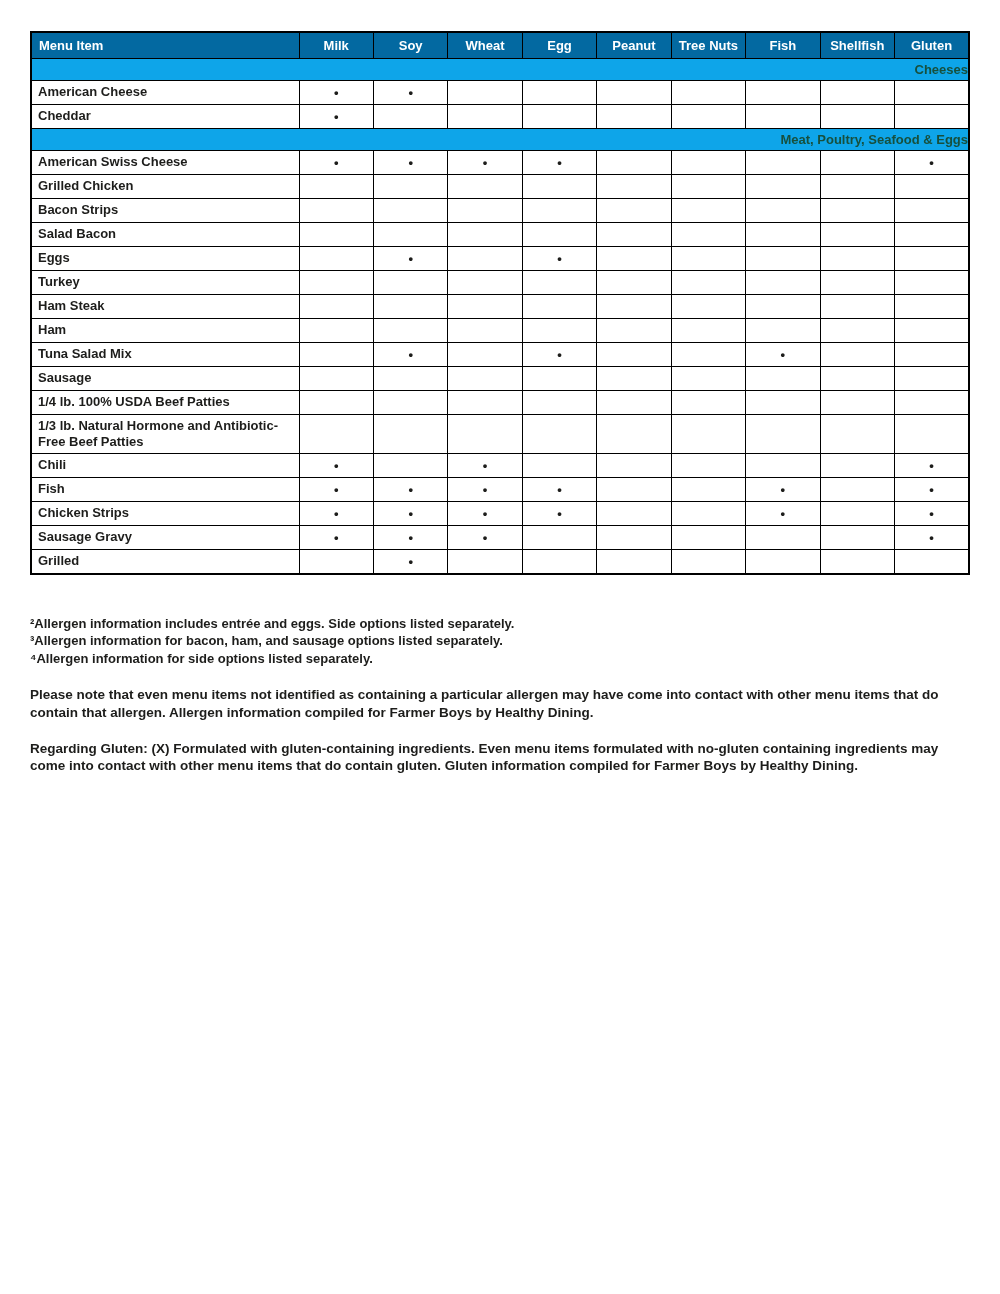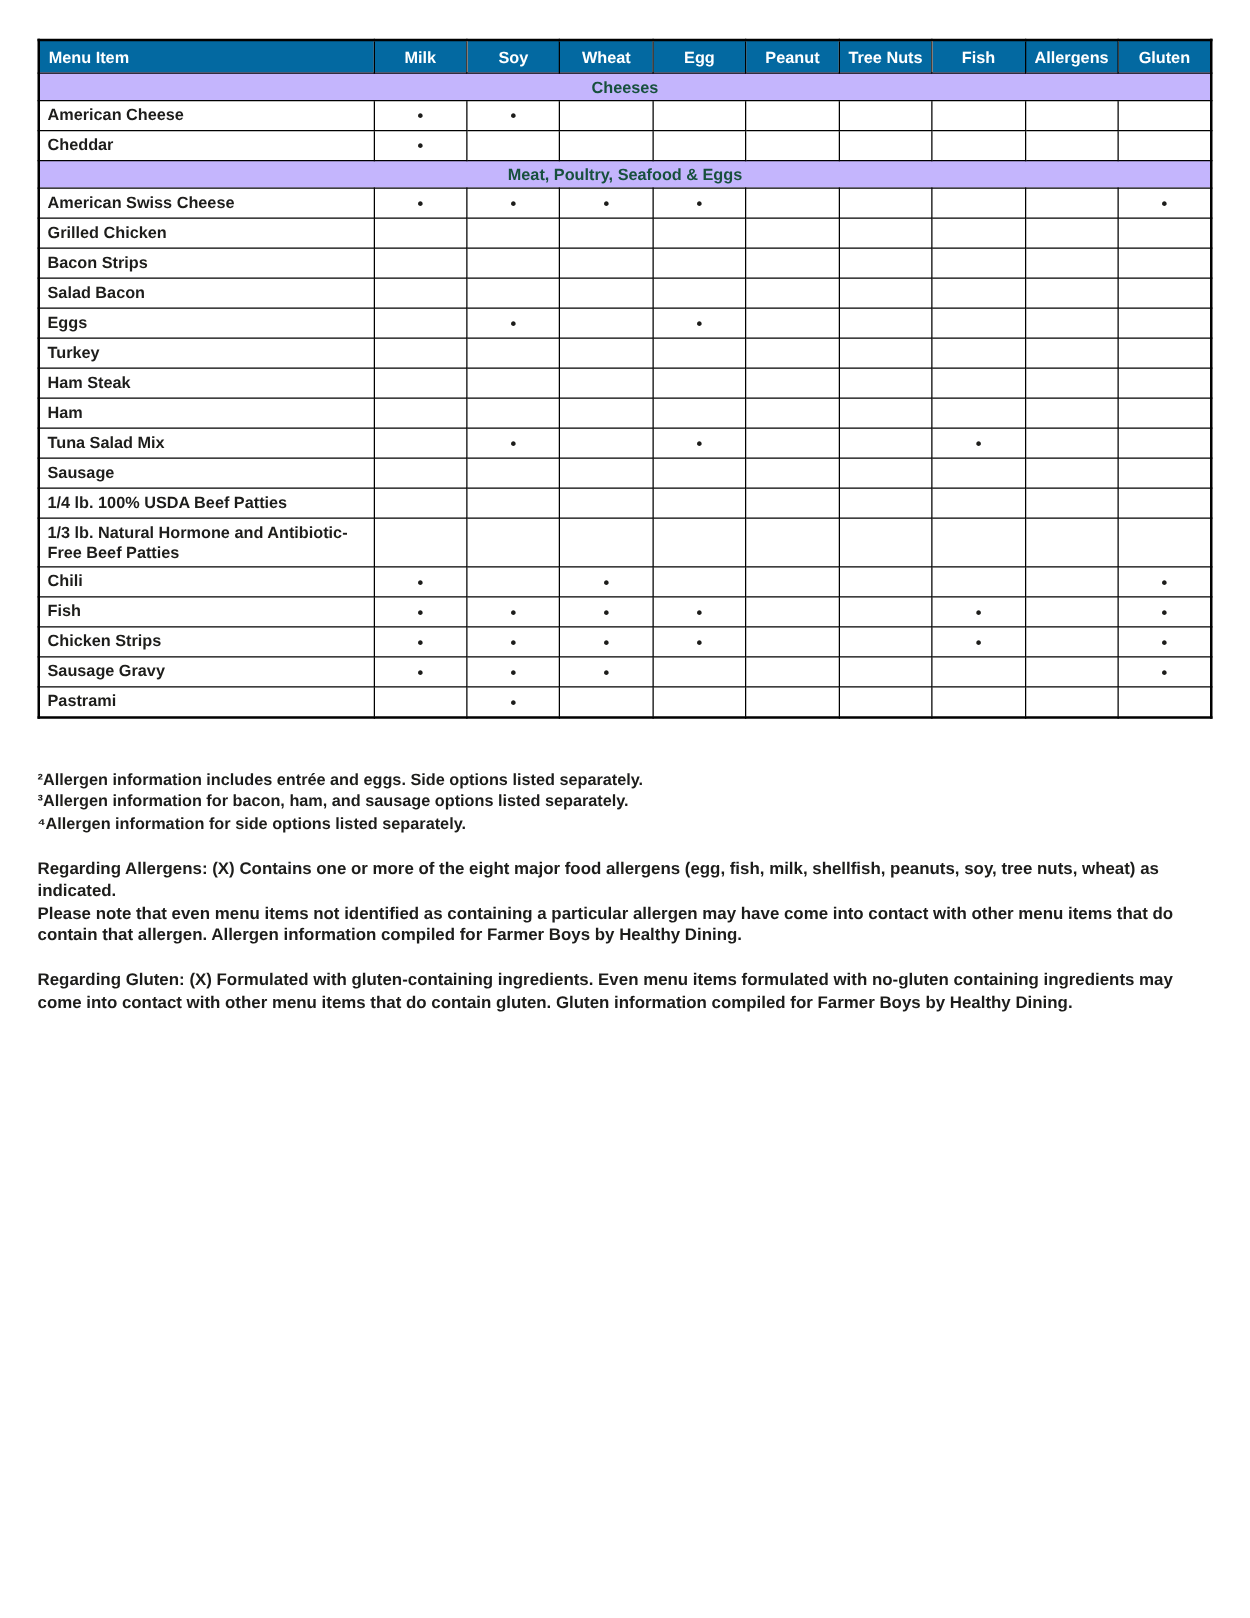--- a/index.html
+++ b/index.html
@@ -29,25 +29,25 @@
     font-weight: 700;
     height: 26px;
     text-align: center;
     padding: 2px 3px;
     overflow: hidden;
     white-space: nowrap;
   }
   thead th.name-col { text-align: left; padding-left: 7px; }
 
   td.section-cell {
-    background: #c4b5fd;
+    background: #0ea5e9;
     color: #17503d;
     font-weight: 700;
     font-size: 13px;
-    text-align: center;
+    text-align: right;
     height: 22px;
     padding: 1px 0;
     border: 2px solid #ffffff;
   }
   td.name-cell {
     font-size: 13px;
     font-weight: 700;
     padding: 3px 6px;
     height: 24px;
     line-height: 1.25;
@@ -100,21 +100,21 @@
     <thead>
         <tr>
           <th class="name-col">Menu Item</th>
           <th>Milk</th>
           <th>Soy</th>
           <th>Wheat</th>
           <th>Egg</th>
           <th>Peanut</th>
           <th>Tree Nuts</th>
           <th>Fish</th>
-          <th>Allergens</th>
+          <th>Shellfish</th>
           <th>Gluten</th>
         </tr>
       </thead>
     <tbody>
         <tr>
           <td colspan="10" class="section-cell">Cheeses</td>
         </tr>
         <tr>
           <td class="name-cell">American Cheese</td>
           <td class="mark-cell">•</td>
@@ -328,42 +328,41 @@
           <td class="mark-cell">•</td>
           <td class="mark-cell">•</td>
           <td class="mark-cell"></td>
           <td class="mark-cell"></td>
           <td class="mark-cell"></td>
           <td class="mark-cell"></td>
           <td class="mark-cell"></td>
           <td class="mark-cell">•</td>
         </tr>
         <tr>
-          <td class="name-cell">Pastrami</td>
+          <td class="name-cell">Grilled</td>
           <td class="mark-cell"></td>
           <td class="mark-cell">•</td>
           <td class="mark-cell"></td>
           <td class="mark-cell"></td>
           <td class="mark-cell"></td>
           <td class="mark-cell"></td>
           <td class="mark-cell"></td>
           <td class="mark-cell"></td>
           <td class="mark-cell"></td>
         </tr>
       </tbody>
   </table>
 
   <div class="footnotes">
       <div>²Allergen information includes entrée and eggs. Side options listed separately.</div>
       <div>³Allergen information for bacon, ham, and sausage options listed separately.</div>
       <div>⁴Allergen information for side options listed separately.</div>
     </div>
 
   <div class="notice">
-      <p>Regarding Allergens: (X) Contains one or more of the eight major food allergens (egg, fish, milk, shellfish, peanuts, soy, tree nuts, wheat) as indicated.</p>
       <p>Please note that even menu items not identified as containing a particular allergen may have come into contact with other menu items that do contain that allergen. Allergen information compiled for Farmer Boys by Healthy Dining.</p>
     </div>
 
   <div class="notice">
       <p>Regarding Gluten: (X) Formulated with gluten-containing ingredients. Even menu items formulated with no-gluten containing ingredients may come into contact with other menu items that do contain gluten. Gluten information compiled for Farmer Boys by Healthy Dining.</p>
     </div>
 
 </div>
 
 </body></html>

